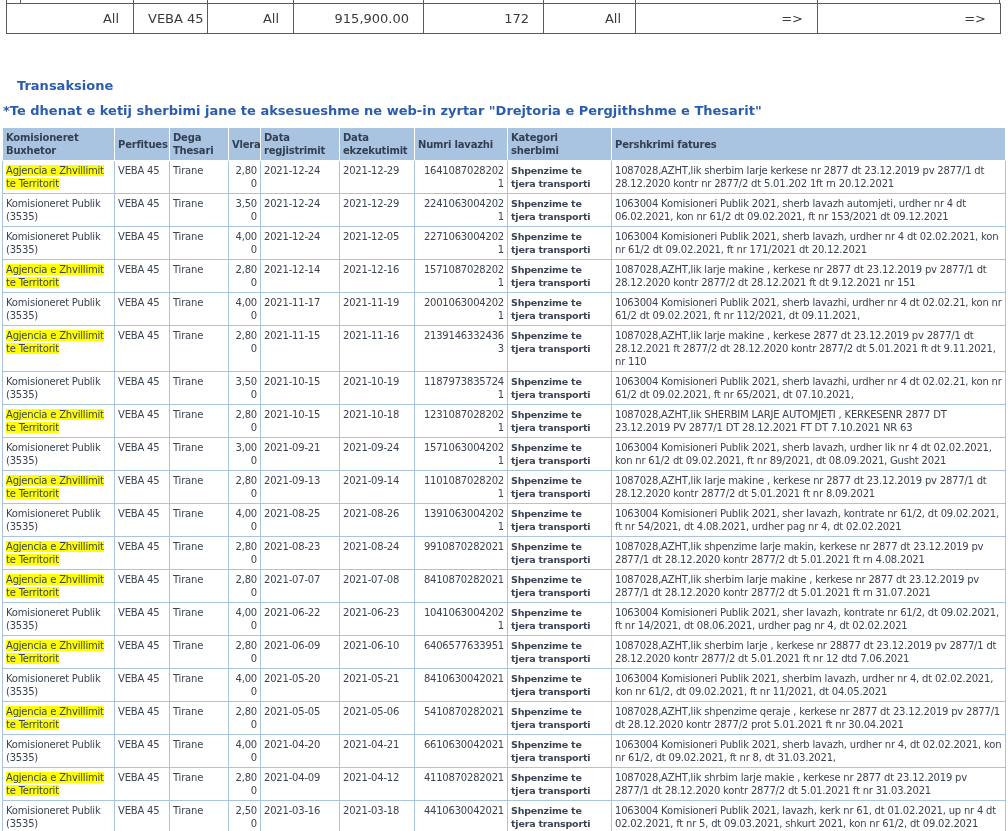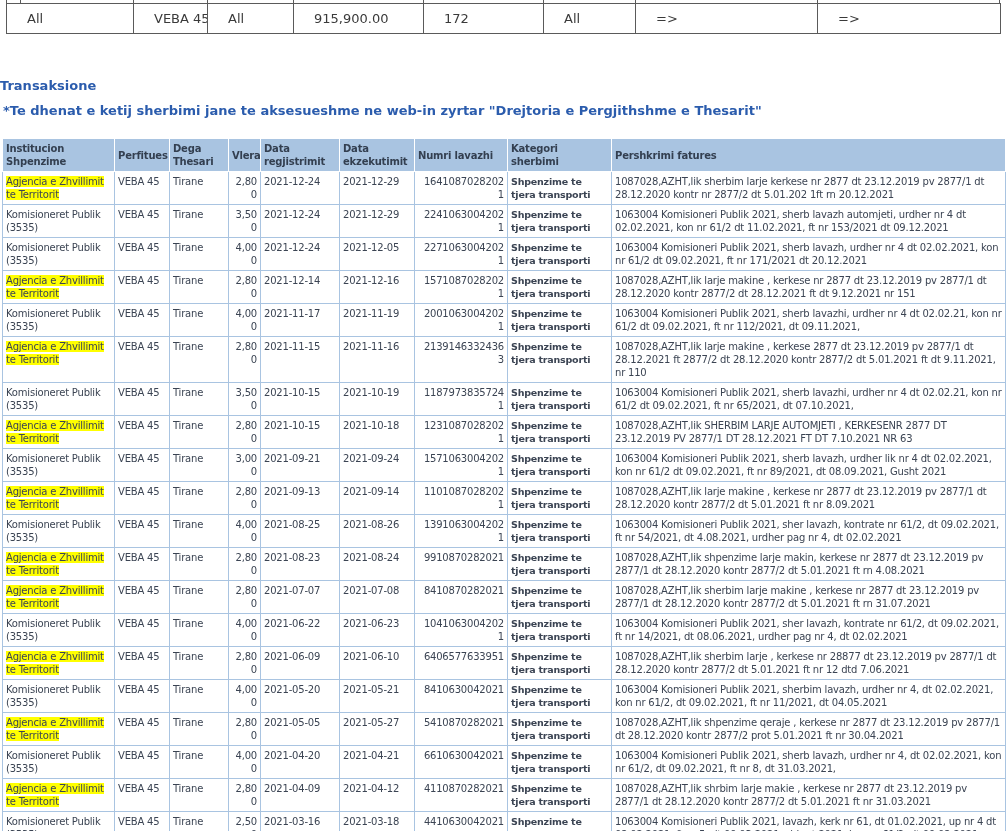--- a/index.html
+++ b/index.html
@@ -8,29 +8,29 @@
     font-family:"DejaVu Sans",sans-serif;
   }
   
   .sliver{position:relative;margin-left:6px;width:994px;height:3px;}
   .sliver .tick{position:absolute;top:0;width:1px;height:3px;background:#5a5a5a;}
   table.summary{
     margin-left:6px;border-collapse:collapse;table-layout:fixed;width:994px;
     font-size:13px;color:#3a3a3a;
   }
   table.summary td{
-    border:1px solid #5a5a5a;text-align:left;height:29px;padding:0 20px;
+    border:1px solid #5a5a5a;text-align:right;height:29px;padding:0 14px;
     overflow:hidden;white-space:nowrap;
   }
   
   .section-title{
-    margin:44px 0 0 0;font-size:13px;font-weight:bold;color:#2b5cad;
+    margin:44px 0 0 17px;font-size:13px;font-weight:bold;color:#2b5cad;
   }
   .note{
-    margin:10px 0 20px 3px;font-size:13px;font-weight:bold;color:#2b5cad;
+    margin:10px 0 9px 3px;font-size:13px;font-weight:bold;color:#2b5cad;
   }
   
   table.tx{
     margin-left:2px;border-collapse:collapse;table-layout:fixed;width:1003px;
     font-size:10px;line-height:13px;color:#3b4453;letter-spacing:-0.2px;
   }
   table.tx thead th{
     background:#a9c4e1;color:#333f50;font-weight:bold;text-align:left;
     border:1px solid #ffffff;padding:3px;vertical-align:middle;font-size:10px;
   }
@@ -96,21 +96,21 @@
       <col style="width:59px">
     <col style="width:32px">
       <col style="width:79px">
       <col style="width:75px">
     <col style="width:93px">
       <col style="width:104px">
       <col style="width:394px">
   </colgroup>
   <thead>
     <tr>
-      <th>Institucion Shpenzime</th>
+      <th>Komisioneret Buxhetor</th>
       <th>Perfitues</th>
       <th>Dega Thesari</th>
       <th>Vlera</th>
       <th>Data regjistrimit</th>
       <th>Data ekzekutimit</th>
       <th>Numri lavazhi</th>
       <th>Kategori sherbimi</th>
       <th>Pershkrimi fatures</th>
     </tr>
   </thead>
@@ -128,21 +128,21 @@
   </tr>
       <tr>
     <td><span class="inst">Komisioneret Publik (3535)</span></td>
     <td>VEBA 45</td>
     <td>Tirane</td>
     <td>3,500</td>
     <td>2021-12-24</td>
     <td>2021-12-29</td>
     <td>22410630042021</td>
     <td>Shpenzime te tjera transporti</td>
-    <td>1063004 Komisioneri Publik 2021, sherb lavazh automjeti, urdher nr 4 dt 02.02.2021, kon nr 61/2 dt 11.02.2021, ft nr 153/2021 dt 09.12.2021</td>
+    <td>1063004 Komisioneri Publik 2021, sherb lavazh automjeti, urdher nr 4 dt 06.02.2021, kon nr 61/2 dt 09.02.2021, ft nr 153/2021 dt 09.12.2021</td>
   </tr>
       <tr>
     <td><span class="inst">Komisioneret Publik (3535)</span></td>
     <td>VEBA 45</td>
     <td>Tirane</td>
     <td>4,000</td>
     <td>2021-12-24</td>
     <td>2021-12-05</td>
     <td>22710630042021</td>
     <td>Shpenzime te tjera transporti</td>
@@ -290,21 +290,21 @@
     <td>8410630042021</td>
     <td>Shpenzime te tjera transporti</td>
     <td>1063004 Komisioneri Publik 2021, sherbim lavazh, urdher nr 4, dt 02.02.2021, kon nr 61/2, dt 09.02.2021, ft nr 11/2021, dt 04.05.2021</td>
   </tr>
       <tr>
     <td><span class="inst hl">Agjencia e Zhvillimit te Territorit</span></td>
     <td>VEBA 45</td>
     <td>Tirane</td>
     <td>2,800</td>
     <td>2021-05-05</td>
-    <td>2021-05-27</td>
+    <td>2021-05-06</td>
     <td>5410870282021</td>
     <td>Shpenzime te tjera transporti</td>
     <td>1087028,AZHT,lik shpenzime qeraje , kerkese nr 2877 dt 23.12.2019 pv 2877/1 dt 28.12.2020 kontr 2877/2 prot 5.01.2021 ft nr 30.04.2021</td>
   </tr>
       <tr>
     <td><span class="inst">Komisioneret Publik (3535)</span></td>
     <td>VEBA 45</td>
     <td>Tirane</td>
     <td>4,000</td>
     <td>2021-04-20</td>

